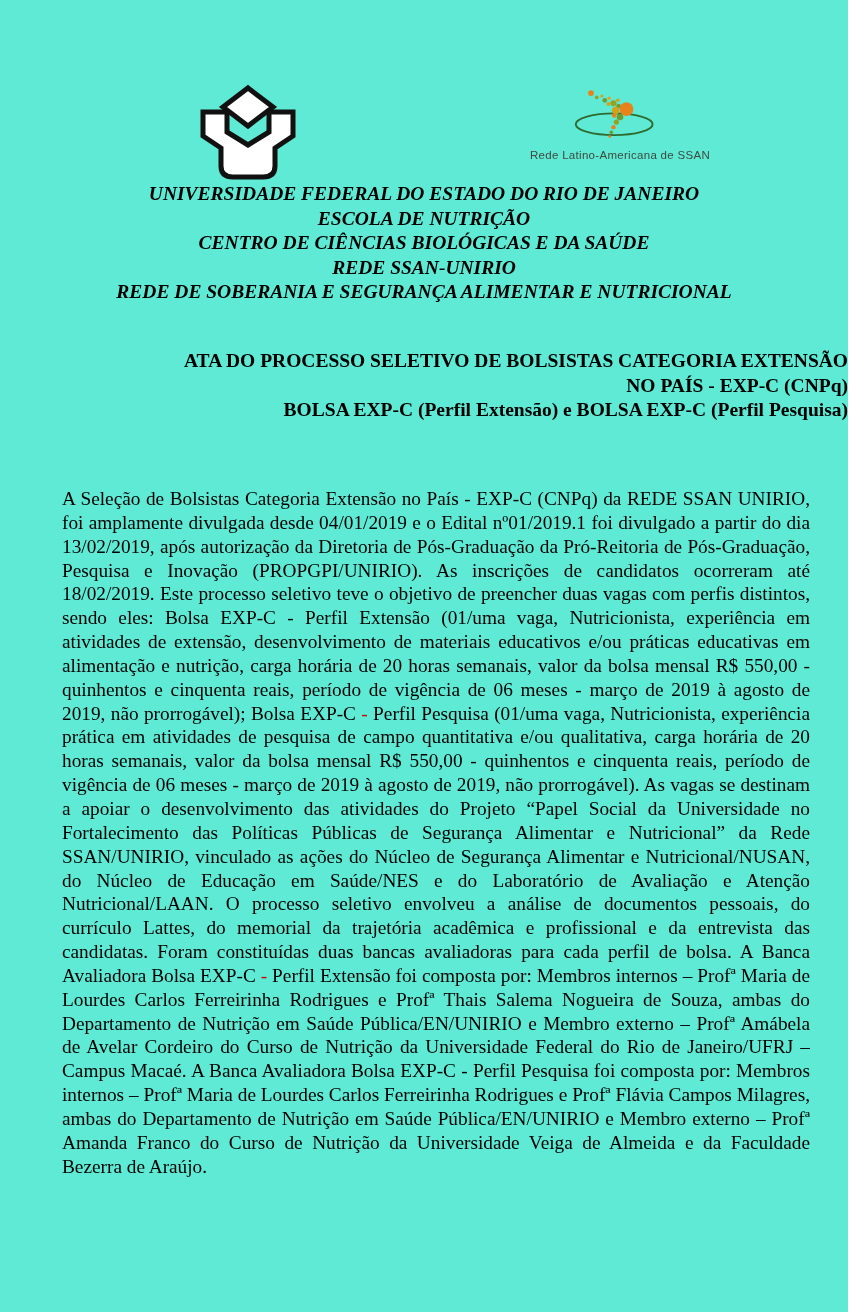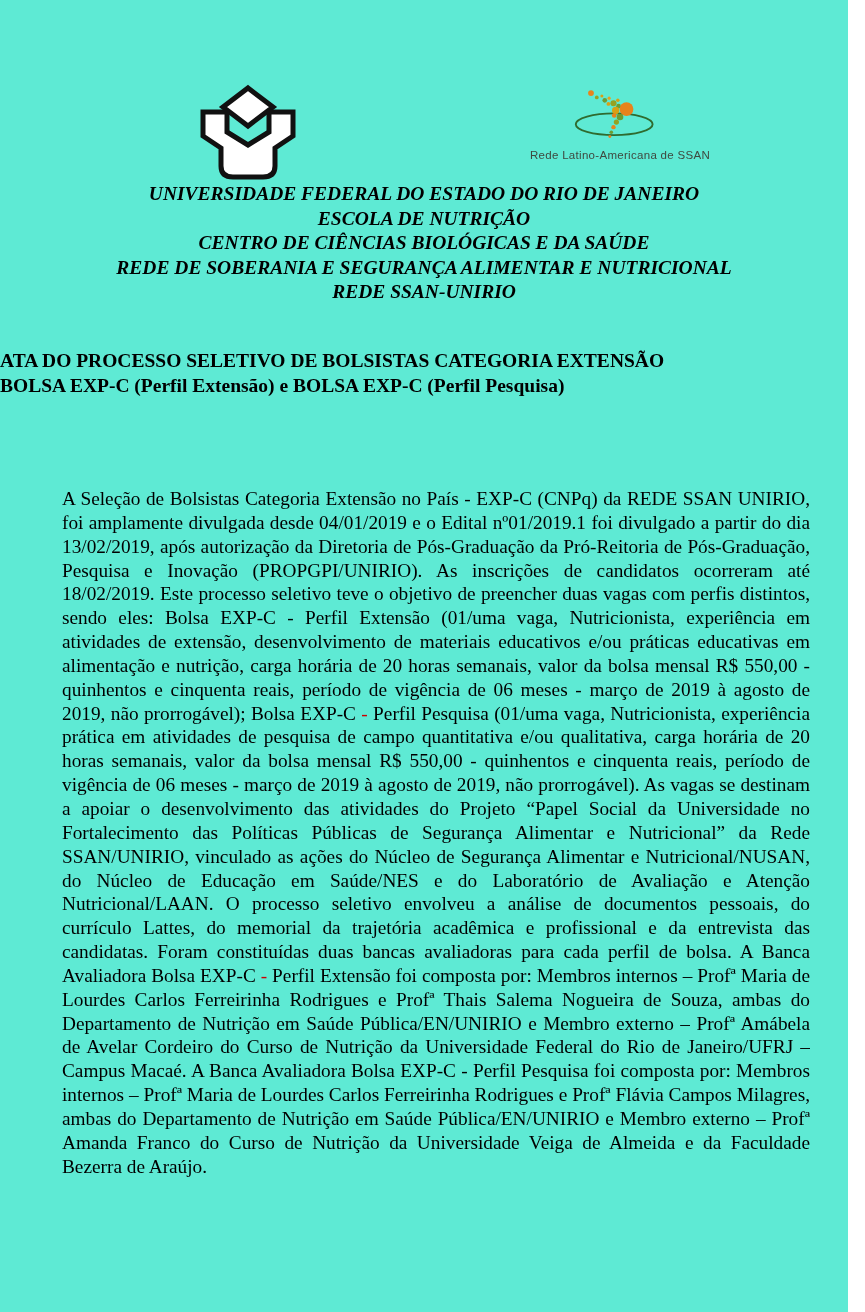--- a/index.html
+++ b/index.html
@@ -26,21 +26,21 @@
     white-space:nowrap;
   }
   
   .header-block{
     position:absolute;top:182px;left:0;right:0;
     text-align:center;font-weight:700;
     font-size:19.5px;line-height:24.6px;font-style:italic;
   }
   .title-block{
     position:absolute;top:349px;left:0;right:0;
-    text-align:left;font-weight:700;
+    text-align:right;font-weight:700;
     font-size:19.5px;line-height:24.6px;
   }
   
   .body-text{
     position:absolute;top:487px;left:62px;width:748px;
     font-size:19.3px;line-height:23.85px;
     text-align:justify;text-justify:inter-word;
     margin:0;hyphens:none;
   }
 </style>
@@ -77,24 +77,25 @@
       <circle cx="58" cy="61" r="2.5" fill="#6f9c31"></circle>
       <circle cx="56" cy="67" r="2" fill="#e8831c"></circle>
     </svg>
     <div class="ssan-label">Rede Latino-Americana de SSAN</div>
   </div>
 
   <div class="header-block">
     <div>UNIVERSIDADE FEDERAL DO ESTADO DO RIO DE JANEIRO</div>
     <div>ESCOLA DE NUTRIÇÃO</div>
     <div>CENTRO DE CIÊNCIAS BIOLÓGICAS E DA SAÚDE</div>
+    <div>REDE SSAN-UNIRIO</div>
     <div>REDE DE SOBERANIA E SEGURANÇA ALIMENTAR E NUTRICIONAL</div>
-    <div>REDE SSAN-UNIRIO</div>
   </div>
 
   <div class="title-block">
     <div>ATA DO PROCESSO SELETIVO DE BOLSISTAS CATEGORIA EXTENSÃO</div>
+    <div>NO PAÍS - EXP-C (CNPq)</div>
     <div>BOLSA EXP-C (Perfil Extensão) e BOLSA EXP-C (Perfil Pesquisa)</div>
   </div>
 
   <p class="body-text"><span>A Seleção de Bolsistas Categoria Extensão no País - EXP-C (CNPq) da REDE SSAN UNIRIO, foi amplamente divulgada desde 04/01/2019 e o Edital nº01/2019.1 foi divulgado a partir do dia 13/02/2019, após autorização da Diretoria de Pós-Graduação da Pró-Reitoria de Pós-Graduação, Pesquisa e Inovação (PROPGPI/UNIRIO).  As inscrições de candidatos ocorreram até 18/02/2019. Este processo seletivo teve o objetivo de preencher duas vagas com perfis distintos, sendo eles: Bolsa EXP-C - Perfil Extensão (01/uma vaga, Nutricionista, experiência em atividades de extensão, desenvolvimento de materiais educativos e/ou práticas educativas em alimentação e nutrição, carga horária de 20 horas semanais, valor da bolsa mensal R$ 550,00 - quinhentos e cinquenta reais, período de vigência de 06 meses - março de 2019 à agosto de 2019, não prorrogável); Bolsa EXP-C </span><span style="color: rgb(204, 0, 0);">-</span><span> Perfil Pesquisa (01/uma vaga, Nutricionista, experiência prática em atividades de pesquisa de campo quantitativa e/ou qualitativa, carga horária de 20 horas semanais, valor da bolsa mensal R$ 550,00 - quinhentos e cinquenta reais, período de vigência de 06 meses - março de 2019 à agosto de 2019, não prorrogável). As vagas se destinam a apoiar o desenvolvimento das atividades do Projeto “Papel Social da Universidade no Fortalecimento das Políticas Públicas de Segurança Alimentar e Nutricional” da Rede SSAN/UNIRIO, vinculado as ações do Núcleo de Segurança Alimentar e Nutricional/NUSAN, do Núcleo de Educação em Saúde/NES e do Laboratório de Avaliação e Atenção Nutricional/LAAN. O processo seletivo envolveu a análise de documentos pessoais, do currículo Lattes, do memorial da trajetória acadêmica e profissional e da entrevista das candidatas. Foram constituídas duas bancas avaliadoras para cada perfil de bolsa. A Banca Avaliadora Bolsa EXP-C </span><span style="color: rgb(204, 0, 0);">-</span><span> Perfil Extensão foi composta por: Membros internos – Profª Maria de Lourdes Carlos Ferreirinha Rodrigues e Profª Thais Salema Nogueira de Souza, ambas do Departamento de Nutrição em Saúde Pública/EN/UNIRIO e Membro externo – Profª Amábela de Avelar Cordeiro do Curso de Nutrição da Universidade Federal do Rio de Janeiro/UFRJ – Campus Macaé. A Banca Avaliadora Bolsa EXP-C - Perfil Pesquisa foi composta por: Membros internos – Profª Maria de Lourdes Carlos Ferreirinha Rodrigues e Profª Flávia Campos Milagres, ambas do Departamento de Nutrição em Saúde Pública/EN/UNIRIO e Membro externo – Profª Amanda Franco do Curso de Nutrição da Universidade Veiga de Almeida e da Faculdade Bezerra de Araújo.</span></p>
 
 </div>
 
 </body></html>

